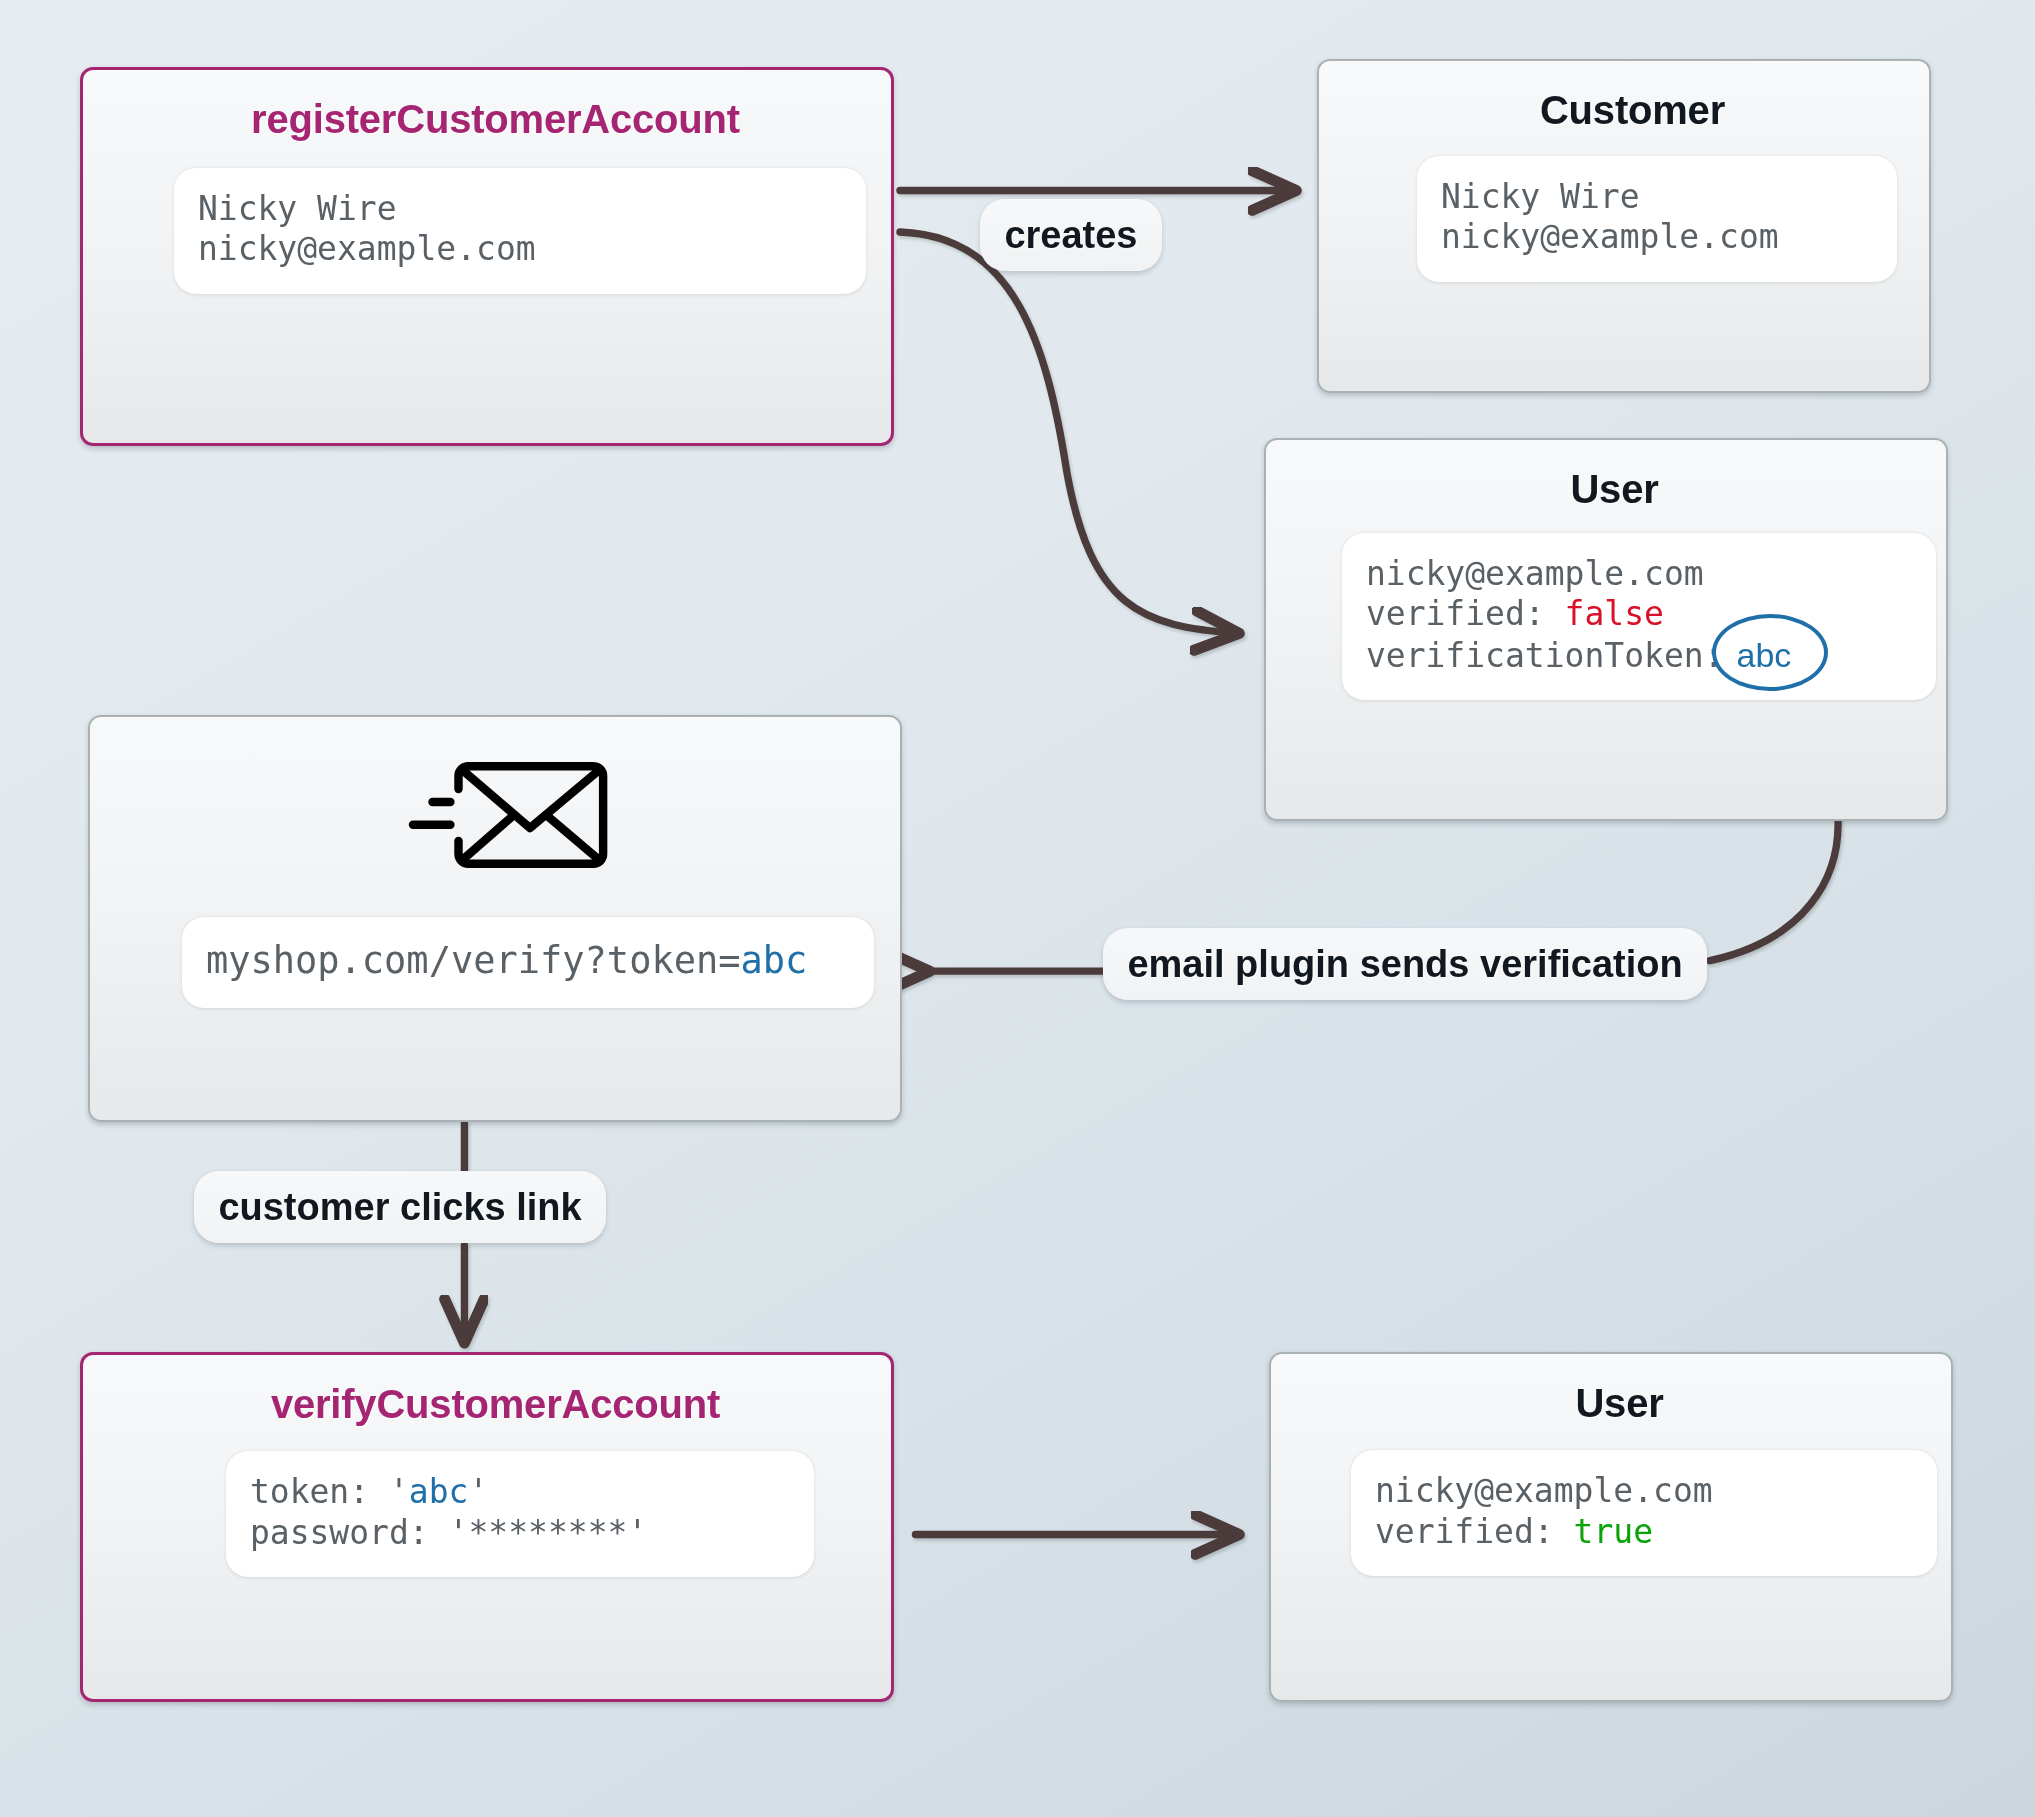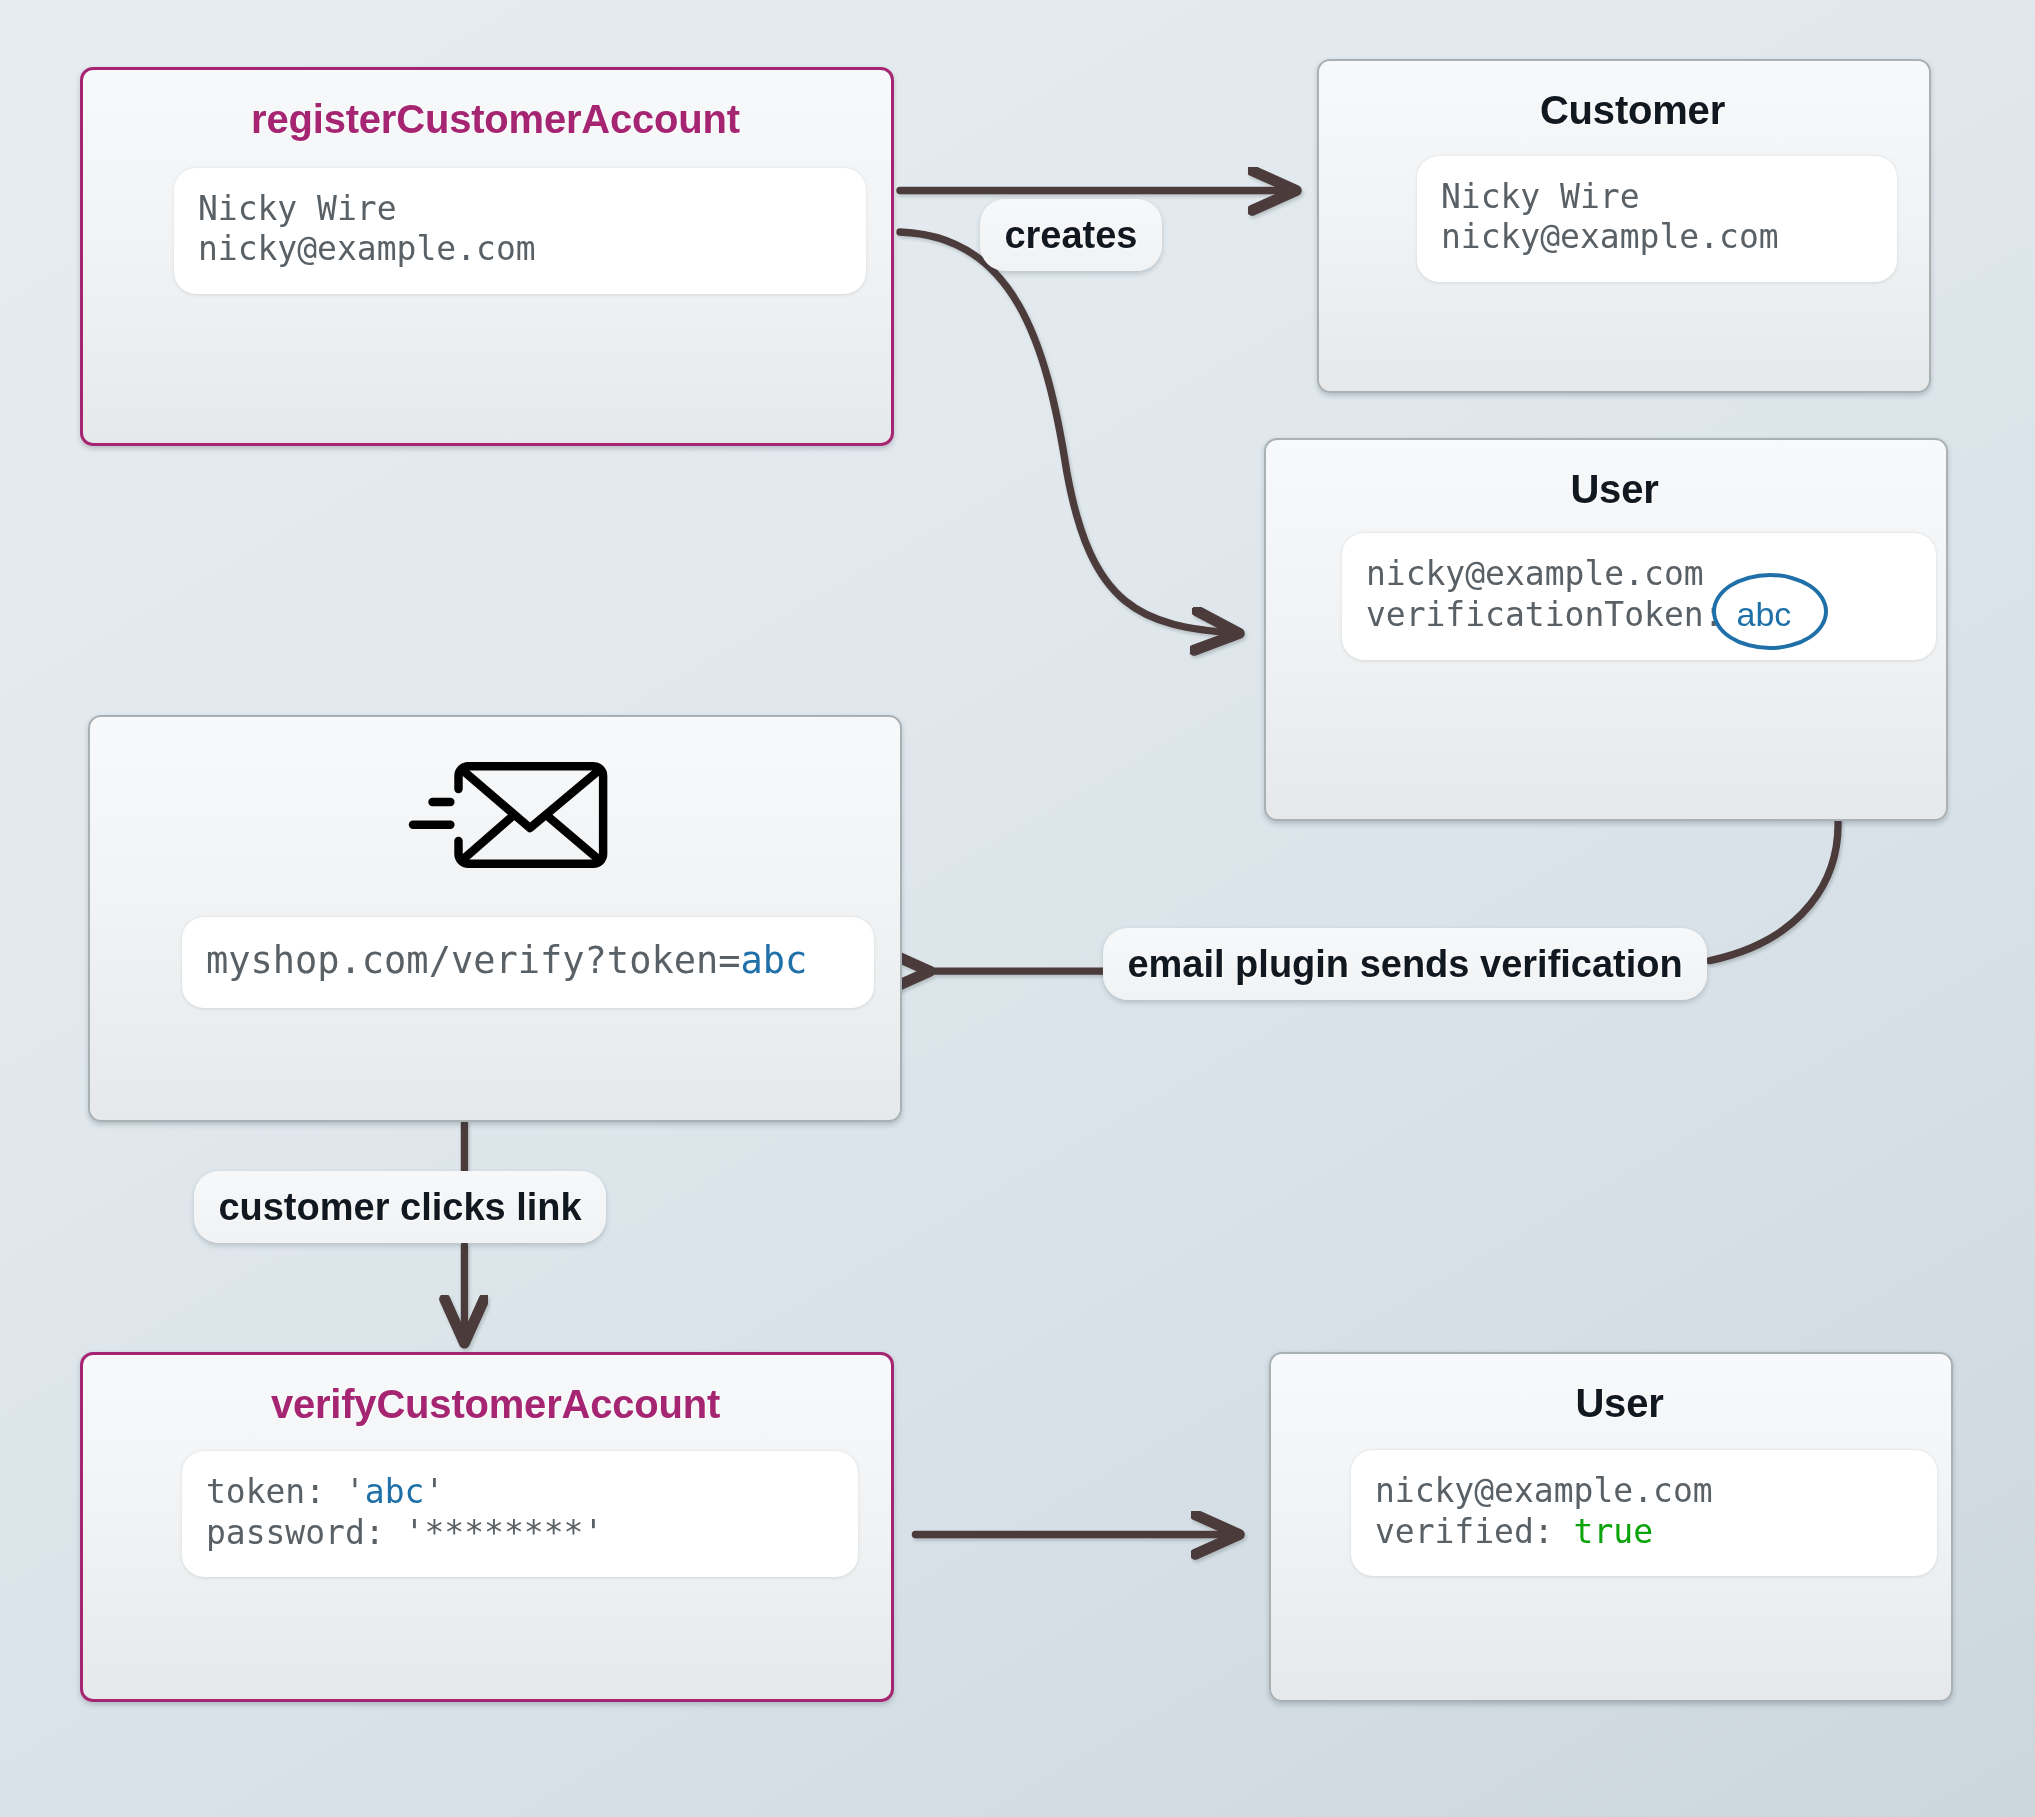--- a/index.html
+++ b/index.html
@@ -161,20 +161,21 @@
     <div class="node-body" style="margin-top:23px; width:480px;">
       <span class="row">Nicky Wire</span>
       <span class="row">nicky@example.com</span>
     </div>
   </div>
 
   <div class="node plain" style="left:1264px; top:438px; width:684px; height:383px;">
     <div class="node-title dark">User</div>
     <div class="node-body" style="margin-top:21px; width:594px;">
       <span class="row">nicky@example.com</span>
+      <span class="row"><span>verified: </span><span class="val-false">false</span></span>
       <span class="row"><span>verificationToken:</span><span class="circled">abc</span></span>
     </div>
   </div>
 
   <div class="node plain" style="left:88px; top:715px; width:814px; height:407px;">
     <svg class="env-icon" viewBox="0 0 132 80">
       <g fill="none" stroke="#000000" stroke-width="5.2" stroke-linecap="round" stroke-linejoin="round">
         <path d="M44,10 L121,10 A6,6 0 0 1 127,16 L127,64 A6,6 0 0 1 121,70 L44,70
                  A6,6 0 0 1 38,64 L38,56"></path>
         <path d="M38,24 L38,16 A6,6 0 0 1 44,10"></path>
@@ -185,21 +186,21 @@
         <path d="M10,46 L33,46"></path>
       </g>
     </svg>
     <div class="node-body" style="margin-top:37px; width:692px; font-size:37px;">
       <span>myshop.com/verify?token=</span><span class="val-blue">abc</span>
     </div>
   </div>
 
   <div class="node accent" style="left:80px; top:1352px; width:814px; height:350px;">
     <div class="node-title accent">verifyCustomerAccount</div>
-    <div class="node-body" style="margin-top:24.4px; width:676px;">
+    <div class="node-body" style="margin-top:24.4px; width:588px;">
       <span class="row"><span>token: </span><span>'</span><span class="val-blue">abc</span><span>'</span></span>
       <span class="row"><span>password: </span><span>'********'</span></span>
     </div>
   </div>
 
   <div class="node plain" style="left:1269px; top:1352px; width:684px; height:350px;">
     <div class="node-title dark">User</div>
     <div class="node-body" style="margin-top:24.4px; width:586px;">
       <span class="row">nicky@example.com</span>
       <span class="row"><span>verified: </span><span class="val-true">true</span></span>

